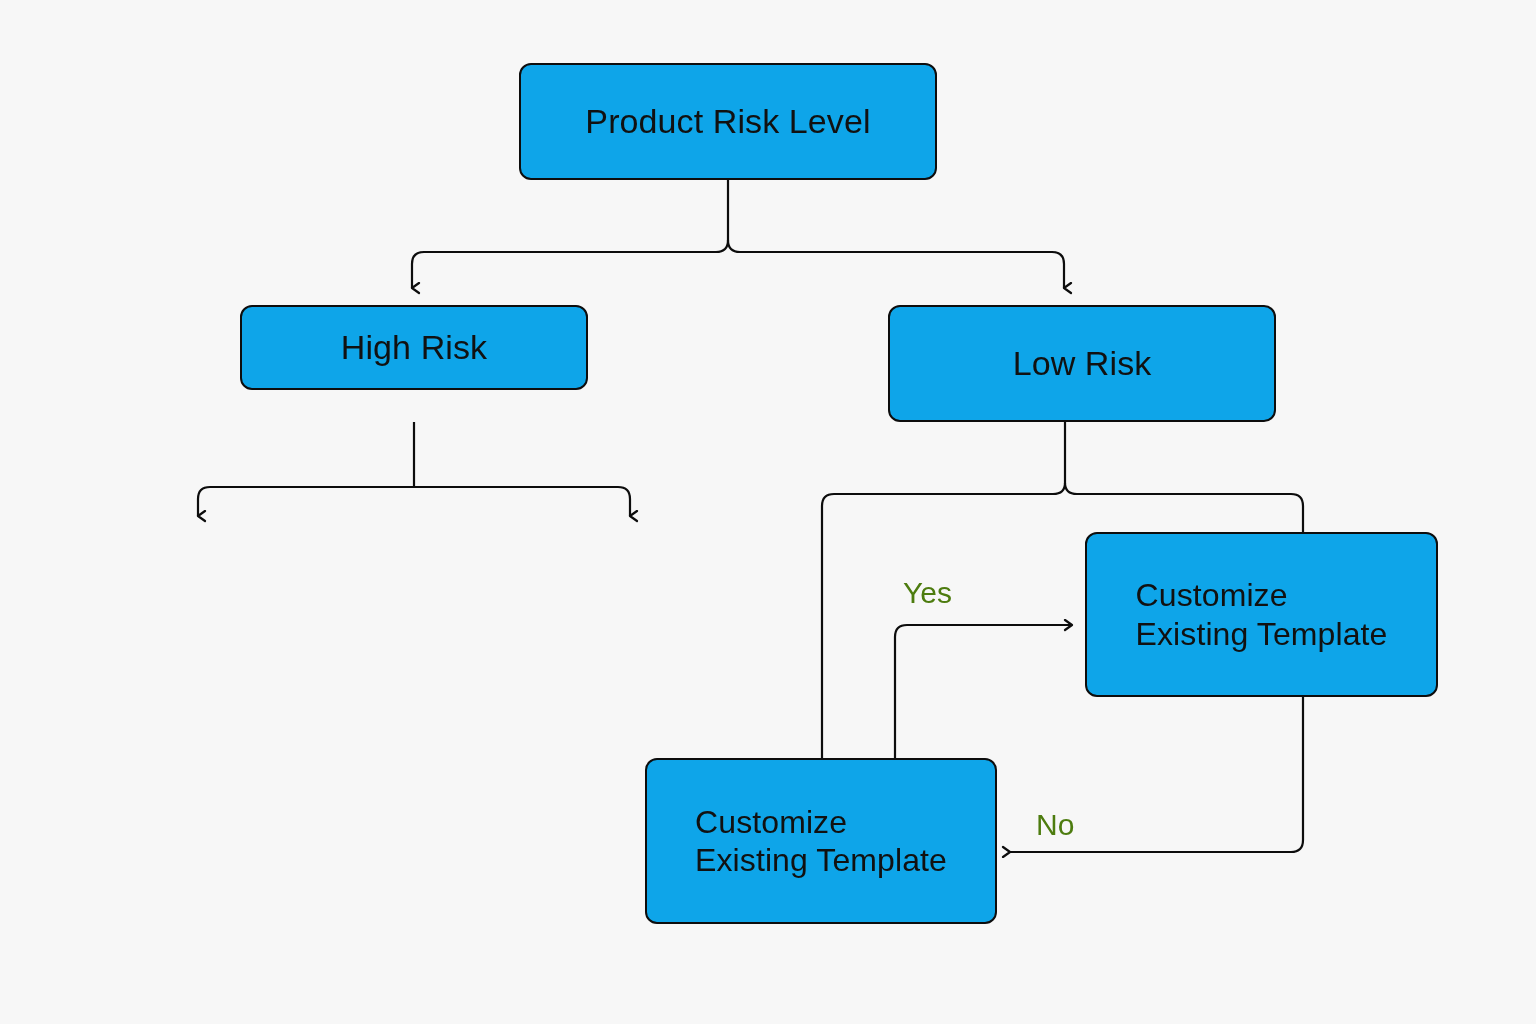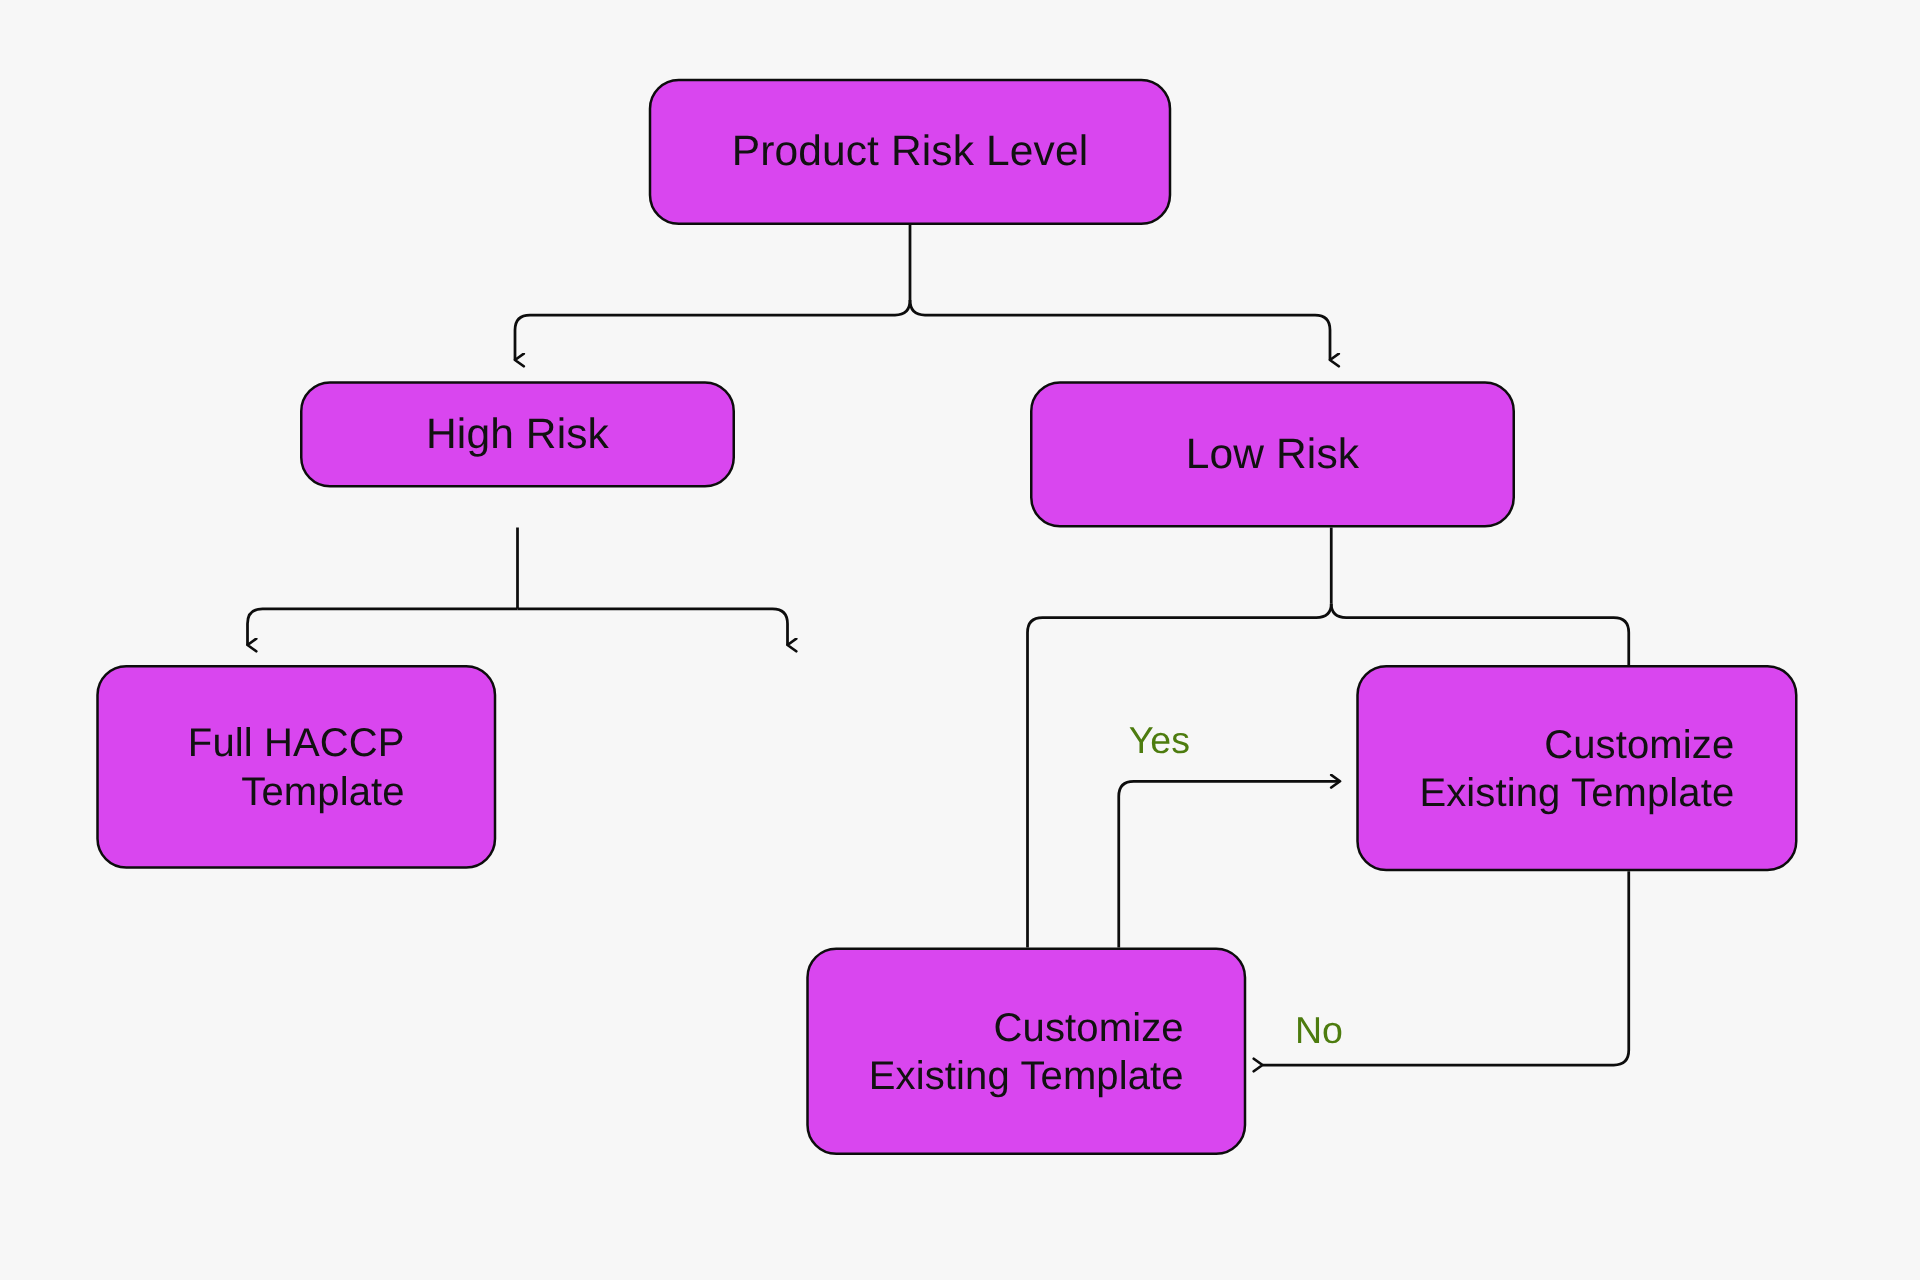--- a/index.html
+++ b/index.html
@@ -18,27 +18,27 @@
   #edges {
     position: absolute;
     left: 0;
     top: 0;
     width: 1536px;
     height: 1024px;
   }
   .node {
     position: absolute;
     box-sizing: border-box;
-    background: #d946ef;
+    background: #0ea5e9;
     border: 2.2px solid #0d0d0d;
-    border-radius: 24px;
+    border-radius: 12px;
     display: flex;
     align-items: center;
     justify-content: center;
-    text-align: right;
+    text-align: left;
     color: #111111;
     z-index: 2;
   }
   .node .label {
     line-height: 1.2;
     padding: 0 8px;
     white-space: pre-line;
     letter-spacing: 0.1px;
   }
   .edge-label {
@@ -95,28 +95,24 @@
   </svg>
 
   <div class="node" style="left:519px; top:63px; width:418px; height:117px;">
     <span class="label" style="font-size:34px;">Product Risk Level</span>
   </div>
 
   <div class="node" style="left:240px; top:305px; width:348px; height:85px;">
     <span class="label" style="font-size:34px;">High Risk</span>
   </div>
 
-  <div class="node" style="left:824px; top:305px; width:388px; height:117px;">
+  <div class="node" style="left:888px; top:305px; width:388px; height:117px;">
     <span class="label" style="font-size:34px;">Low Risk</span>
   </div>
 
-  <div class="node" style="left:77px; top:532px; width:320px; height:163px;">
-    <span class="label" style="font-size:32px;">Full HACCP
-Template</span>
-  </div>
 
 
   <div class="node" style="left:1085px; top:532px; width:353px; height:165px;">
     <span class="label" style="font-size:32px;">Customize
 Existing Template</span>
   </div>
 
   <div class="node" style="left:645px; top:758px; width:352px; height:166px;">
     <span class="label" style="font-size:32px;">Customize
 Existing Template</span>

